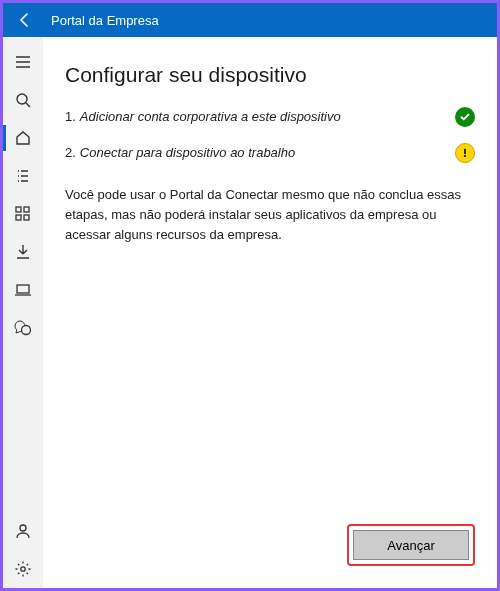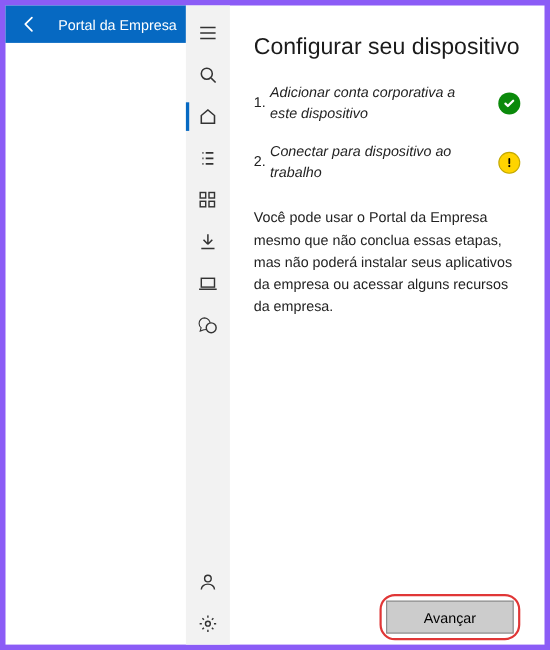--- a/index.html
+++ b/index.html
@@ -1,39 +1,39 @@
 <!DOCTYPE html>
 <html><head>
 <meta charset="utf-8">
 <style>
   * { box-sizing: border-box; margin: 0; padding: 0; }
   html, body { width: 500px; height: 591px; font-family: "Segoe UI", Arial, sans-serif; background: #fff; overflow: hidden; }
-  .window { display: flex; width: 100%; height: 100%; border: 5px solid #8b5cf6; }
+  .window { display: flex; flex-direction: column; width: 100%; height: 100%; border: 3px solid #8b5cf6; }
   .titlebar { height: 34px; background: #0669c2; color: #fff; display: flex; align-items: center; padding: 0 8px; }
   .back-btn { width: 28px; height: 28px; display: flex; align-items: center; justify-content: center; cursor: pointer; }
   .title-text { font-size: 13px; margin-left: 12px; }
   .body { flex: 1; display: flex; min-height: 0; }
   .sidebar { width: 40px; background: #f2f2f2; display: flex; flex-direction: column; align-items: center; padding-top: 6px; }
   .sidebar .spacer { flex: 1; }
   .nav-btn { width: 40px; height: 38px; display: flex; align-items: center; justify-content: center; cursor: pointer; position: relative; }
   .nav-btn.active::before { content: ""; position: absolute; left: 0; top: 6px; bottom: 6px; width: 3px; background: #0669c2; }
   .nav-btn svg { stroke: #333; fill: none; }
-  .content { flex: 1; padding: 26px 22px 4px 22px; display: flex; flex-direction: column; position: relative; font-size: 13px; color: #222; justify-content: center; }
+  .content { flex: 1; padding: 26px 22px 22px 22px; display: flex; flex-direction: column; position: relative; font-size: 13px; color: #222; justify-content: center; }
   h1 { font-weight: 400; font-size: 21px; margin-bottom: 20px; color: #1b1b1b; }
   .intro { line-height: 1.45; margin-bottom: 18px; }
   .step { display: flex; align-items: center; margin-bottom: 16px; line-height: 1.45; }
   .step-num { margin-right: 4px; }
   .step-text { flex: 1; font-style: italic; }
   .badge { width: 20px; height: 20px; border-radius: 50%; display: flex; align-items: center; justify-content: center; margin-left: 14px; flex-shrink: 0; }
   .badge.success { background: #0b8a0b; }
   .badge.warn { background: #ffd400; border: 1px solid #c4a900; }
   .badge svg { display: block; }
   .note { margin-top: 6px; line-height: 1.55; }
   .footer { margin-top: auto; display: flex; justify-content: flex-end; padding-top: 10px; }
-  .next-wrap { border: 2px solid #e03636; border-radius: 14px; padding: 4px; margin-left: 38px; }
+  .next-wrap { border: 2px solid #e03636; border-radius: 4px; padding: 4px; margin-left: 38px; }
   .next-btn { min-width: 116px; height: 30px; background: #ccc; border: 1px solid #888; font-size: 13px; cursor: pointer; }
 </style>
 </head>
 <body>
 
 <div class="window">
 
   <div class="titlebar">
     <div class="back-btn" title="Voltar">
       <svg width="16" height="16" viewBox="0 0 16 16">
@@ -124,21 +124,21 @@
         <span class="step-num">2.</span>
         <span class="step-text">Conectar para dispositivo ao trabalho</span>
         <span class="badge warn">
           <svg width="10" height="10" viewBox="0 0 10 10">
               <path d="M5 1.5v4" stroke="#000" stroke-width="1.6" stroke-linecap="round"></path>
               <circle cx="5" cy="8" r="1" fill="#000"></circle>
             </svg>
         </span>
       </div>
 
-      <p class="note">Você pode usar o Portal da Empresa mesmo que não conclua essas etapas, mas não poderá instalar seus aplicativos da empresa ou acessar alguns recursos da empresa.</p>
+      <p class="note">Você pode usar o Portal da Conectar mesmo que não conclua essas etapas, mas não poderá instalar seus aplicativos da empresa ou acessar alguns recursos da empresa.</p>
 
       <div class="footer">
         <div class="next-wrap">
           <button class="next-btn">Avançar</button>
         </div>
       </div>
     </div>
 
   </div>
 </div>

